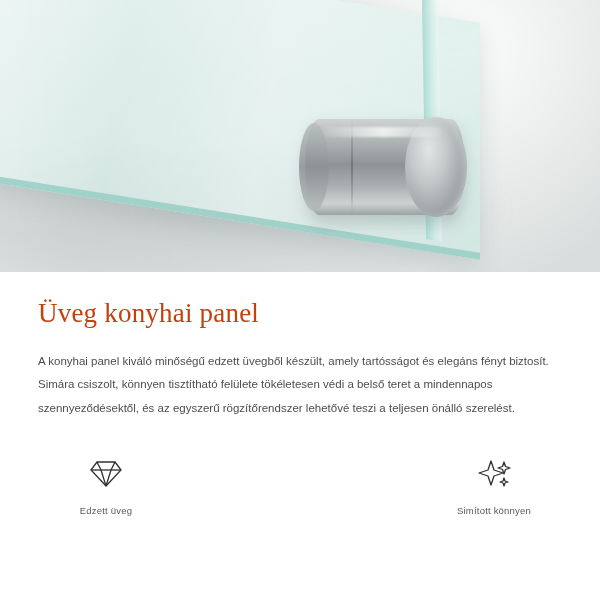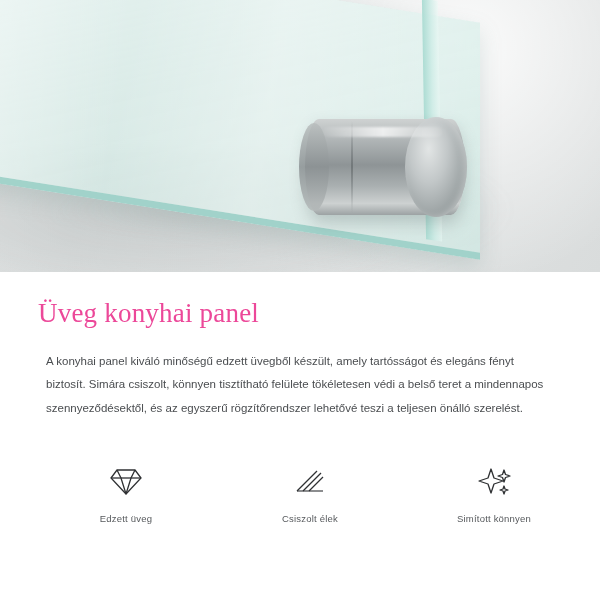--- a/index.html
+++ b/index.html
@@ -133,42 +133,42 @@
   }
 
   
   .content {
     padding: 24px 38px 0 38px;
   }
   .headline {
     font-family: "Liberation Serif", serif;
     font-size: 27px;
     line-height: 1.33;
-    color: #ec4899;
+    color: #c2410c;
     font-weight: 400;
     margin: 0 0 18px 0;
     letter-spacing: 0.2px;
   }
   .headline .line2 {
     display: block;
   }
   .body-copy {
-    margin: 8px;
+    margin: 0;
     color: #4a4d50;
     font-size: 11.5px;
     line-height: 2.05;
     max-width: 530px;
   }
 
   
   .features {
     display: flex;
     justify-content: space-between;
     align-items: flex-start;
-    padding: 34px 40px 0 60px;
+    padding: 34px 40px 0 40px;
   }
   .feature {
     width: 132px;
     text-align: center;
   }
   .feature-icon {
     height: 38px;
     display: flex;
     align-items: center;
     justify-content: center;
@@ -226,31 +226,20 @@
         <svg width="34" height="30" viewBox="0 0 34 30" fill="none" stroke="currentColor" stroke-width="1.3">
           <path d="M8 3 L26 3 L32 11 L17 27 L2 11 Z"></path>
           <path d="M2 11 L32 11"></path>
           <path d="M8 3 L12 11 L17 27"></path>
           <path d="M26 3 L22 11 L17 27"></path>
         </svg>
       </div>
       <div class="feature-label">Edzett üveg</div>
     </div>
 
-    <div class="feature">
-      <div class="feature-icon">
-        <svg width="34" height="30" viewBox="0 0 34 30" fill="none" stroke="currentColor" stroke-width="1.3">
-          <path d="M4 24 L24 4"></path>
-          <path d="M10 24 L28 6"></path>
-          <path d="M16 24 L30 10"></path>
-          <path d="M4 24 L30 24" stroke-width="1.1"></path>
-        </svg>
-      </div>
-      <div class="feature-label">Csiszolt élek</div>
-    </div>
 
 
     <div class="feature">
       <div class="feature-icon">
         <svg width="34" height="30" viewBox="0 0 34 30" fill="none" stroke="currentColor" stroke-width="1.3" stroke-linejoin="round">
           <path d="M14 2 L17 11 L26 14 L17 17 L14 26 L11 17 L2 14 L11 11 Z"></path>
           <path d="M27 3 L28.5 7.5 L33 9 L28.5 10.5 L27 15 L25.5 10.5 L21 9 L25.5 7.5 Z"></path>
           <path d="M27 19 L28 22 L31 23 L28 24 L27 27 L26 24 L23 23 L26 22 Z"></path>
         </svg>
       </div>

